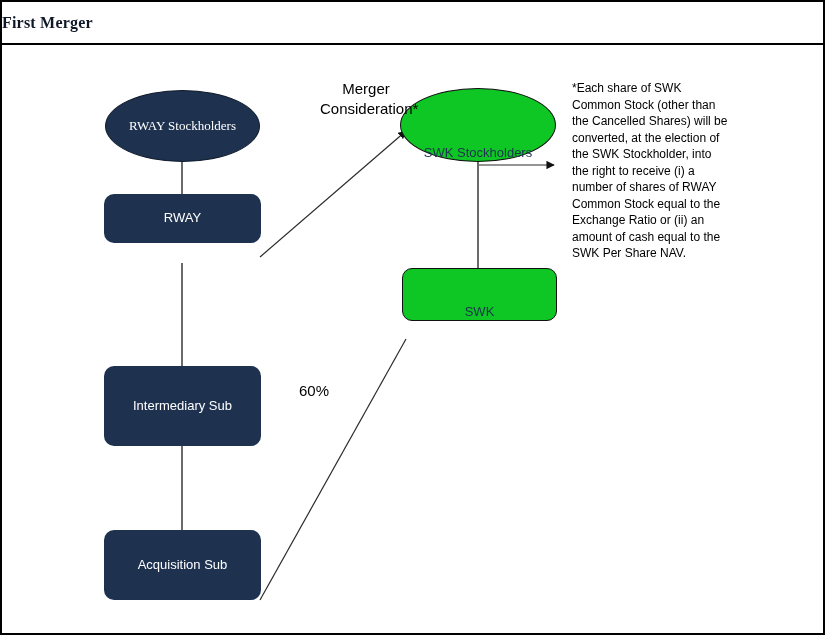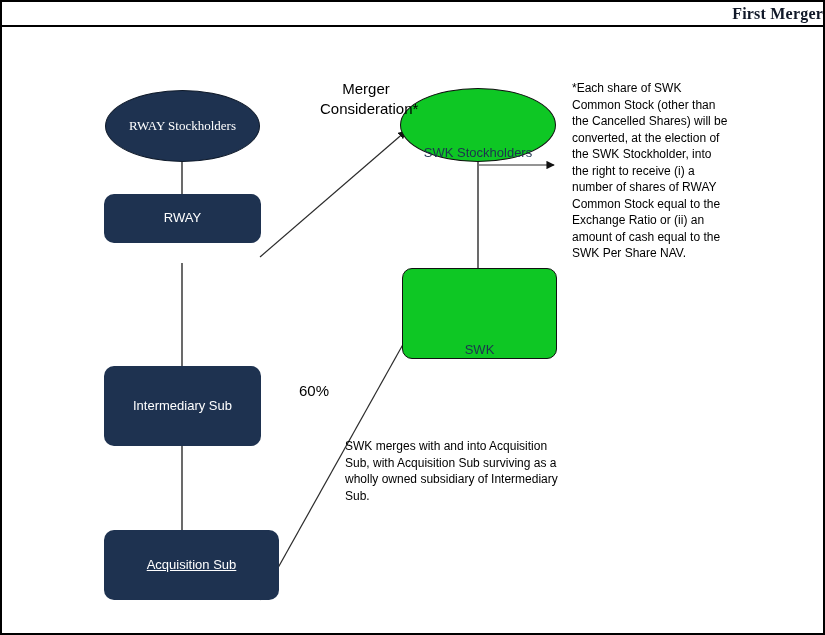--- a/index.html
+++ b/index.html
@@ -18,26 +18,26 @@
     background: #ffffff;
     box-sizing: border-box;
     border: 2px solid #000000;
     overflow: hidden;
   }
   #title-bar {
     position: absolute;
     left: 0;
     top: 0;
     width: 821px;
-    height: 25px;
+    height: 43px;
     border-bottom: 2px solid #000000;
     box-sizing: border-box;
     display: flex;
     align-items: center;
-    justify-content: flex-end;
+    justify-content: flex-start;
   }
   #title-text {
     font-family: "Liberation Serif", serif;
     font-weight: bold;
     font-size: 16px;
     color: #101828;
     letter-spacing: 0.2px;
   }
   #canvas {
     position: absolute;
@@ -136,35 +136,34 @@
     </div>
 
     <div class="node ellipse green" style="left:398px; top:55px; width:156px; height:74px;">
       <span>SWK Stockholders</span>
     </div>
 
     <div class="node box navy" style="left:102px; top:161px; width:157px; height:49px;">
       <span>RWAY</span>
     </div>
 
-    <div class="node box green" style="left:400px; top:235px; width:155px; height:91px;">
+    <div class="node box green" style="left:400px; top:235px; width:155px; height:53px;">
       <span>SWK</span>
     </div>
 
     <div class="node box navy" style="left:102px; top:333px; width:157px; height:80px;align-items:center;">
       <span>Intermediary Sub</span>
     </div>
 
-    <div class="node box navy" style="left:102px; top:497px; width:175px; height:70px;text-decoration:underline;">
+    <div class="node box navy" style="left:102px; top:497px; width:157px; height:70px;">
       <span>Acquisition Sub</span>
     </div>
 
     <div class="edge-label" style="left:318px; top:46px; width:92px;">Merger
 Consideration*</div>
 
     <div class="edge-label" style="left:297px; top:348px; width:52px; text-align:left;">60%</div>
 
     <div class="annot" style="left:570px; top:47px; width:158px;">*Each share of SWK Common Stock (other than the Cancelled Shares) will be converted, at the election of the SWK Stockholder, into the right to receive (i) a number of shares of RWAY Common Stock equal to the Exchange Ratio or (ii) an amount of cash equal to the SWK Per Share NAV.</div>
 
-    <div class="annot" style="left:343px; top:405px; width:224px;">SWK merges with and into Acquisition Sub, with Acquisition Sub surviving as a wholly owned subsidiary of Intermediary Sub.</div>
 
   </div>
 </div>
 
 </body></html>

